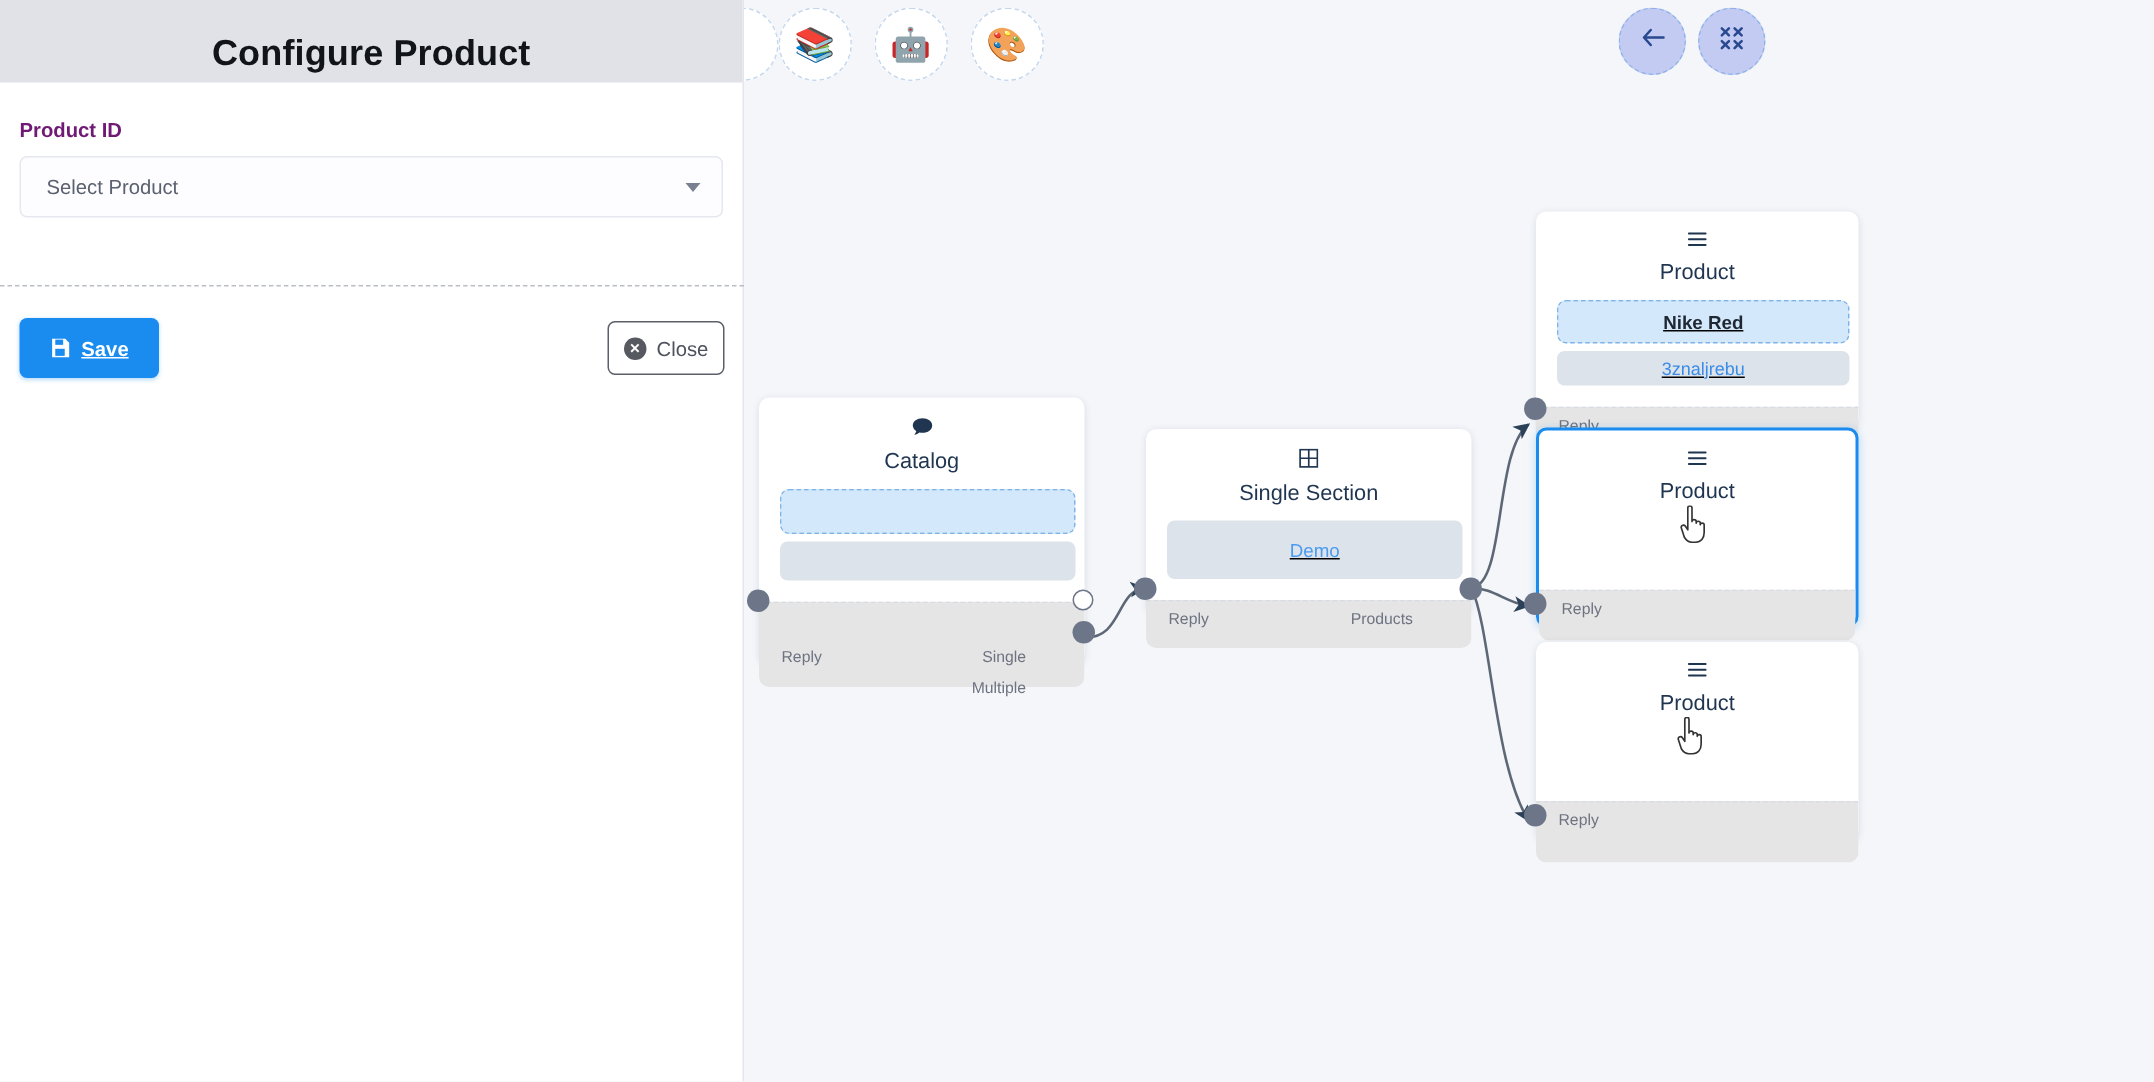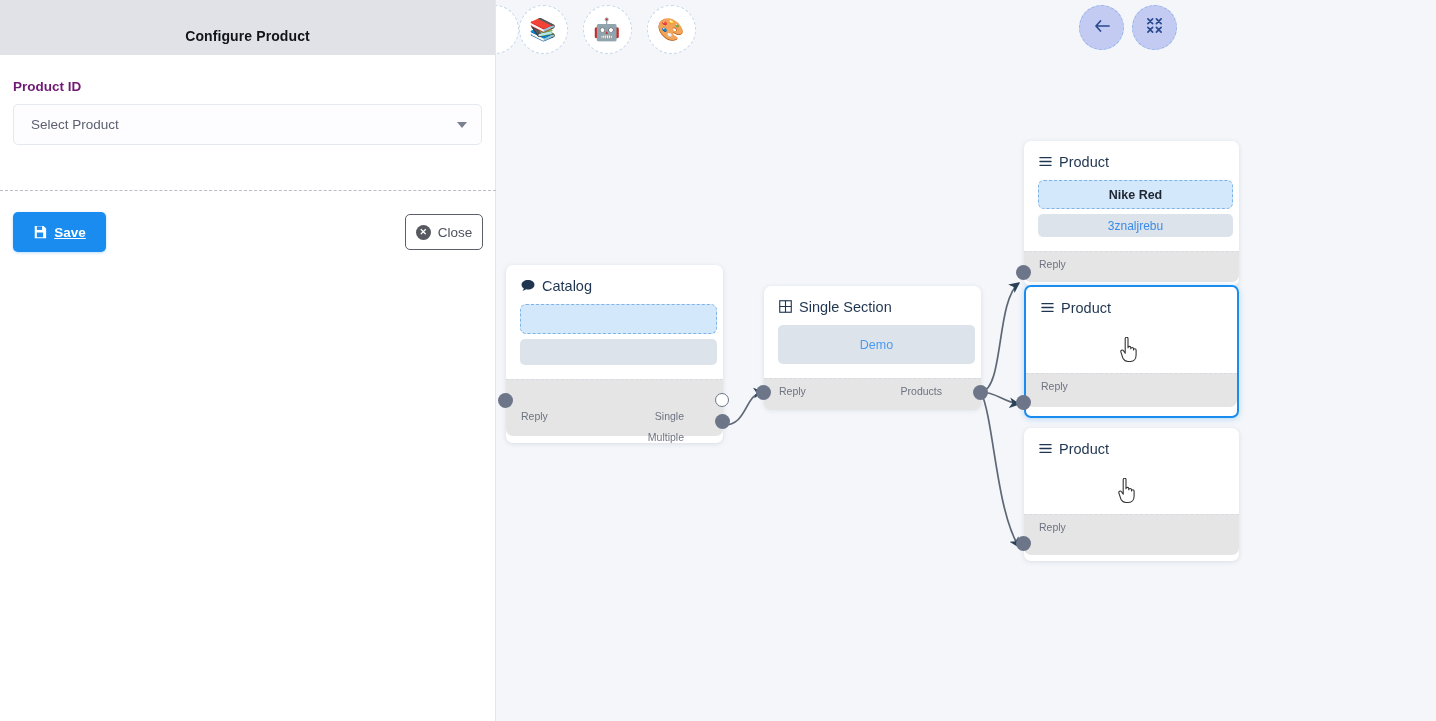--- a/index.html
+++ b/index.html
@@ -18,21 +18,21 @@
     background: #ffffff;
     border-right: 1px solid #e3e6ec;
     z-index: 40;
   }
   #panel-header {
     height: 55px; width: 100%;
     background: #e0e2e7;
     display: flex; align-items: center; justify-content: center;
   }
   #panel-title {
-    font-size: 14px; font-weight: bold; color: #111418;
+    font-size: 24px; font-weight: bold; color: #111418;
     letter-spacing: .1px;
     margin-top: 16px;
   }
   #panel-body { padding: 24px 13px 0 13px; }
   .field-label {
     font-size: 13.5px; color: #701a75; margin-bottom: 10px;
     font-weight: 700;
   }
   .select-box {
     position: relative;
@@ -137,24 +137,24 @@
     box-shadow: 0 1px 5px rgba(40,60,100,.13);
     z-index: 10;
   }
   .node.selected {
     border: 2px solid #1a8cf0;
     box-shadow: 0 1px 6px rgba(26,140,240,.28);
   }
   .node-title {
     display: flex; align-items: center; gap: 7px;
     padding: 13px 15px 0 15px;
-    font-size: 14.5px; color: #1f3550; font-weight: 500;
+    font-size: 14.5px; color: #1f3550; font-weight: 500; flex-direction: column;
   }
   .node-title .gi { font-size: 13px; color: #1f3550; line-height: 1; }
-  .node-body { padding: 10px 6px 14px 14px; }
+  .node-body { padding: 10px 6px 14px 14px; text-decoration: underline; }
   .node-footer {
     border-top: 1px dashed #d7dbe2;
     background: #e5e5e5;
     border-bottom-left-radius: 7px; border-bottom-right-radius: 7px;
     position: relative;
     min-height: 27px;
   }
   .port-label {
     position: absolute; font-size: 10.5px; color: #6d7381;
     top: 6px;

